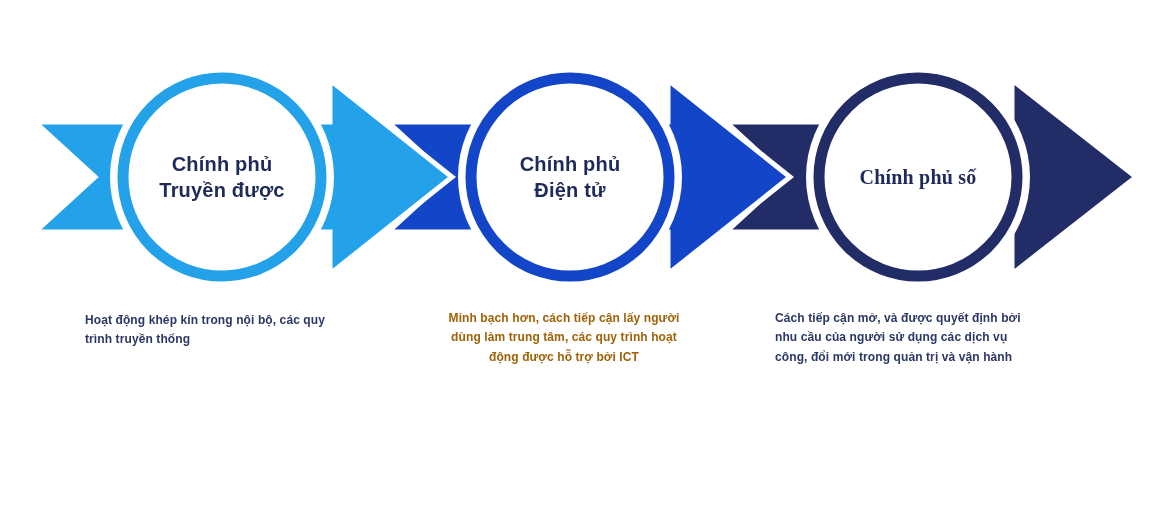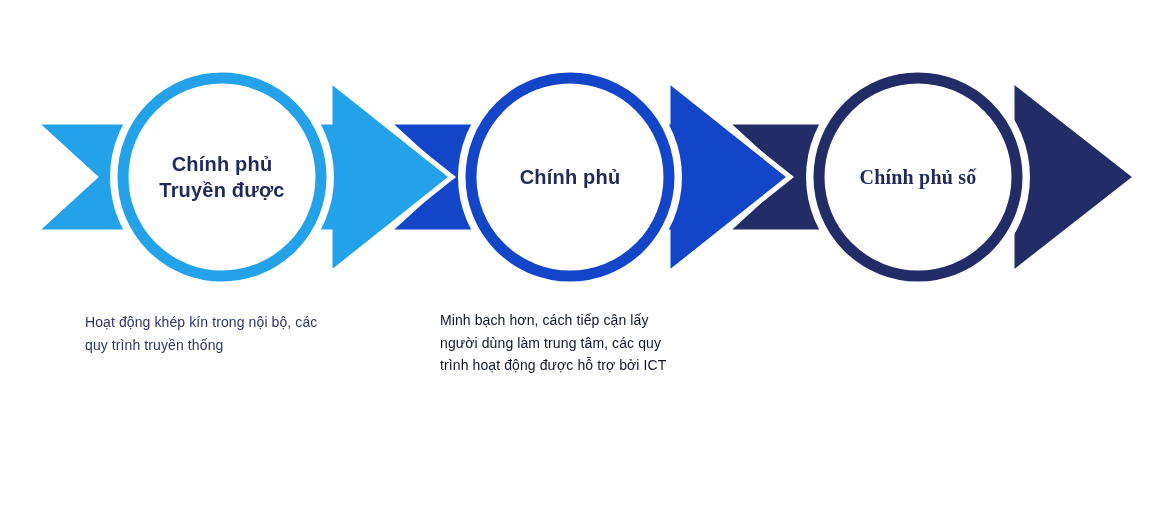--- a/index.html
+++ b/index.html
@@ -31,23 +31,24 @@
     font-size: 20px;
     line-height: 1.32;
     letter-spacing: 0.2px;
     white-space: nowrap;
   }
   .title-line {
     display: block;
   }
   .stage-desc {
     position: absolute;
-    font-size: 14px;
+    font-size: 12px;
     line-height: 1.62;
     letter-spacing: 0.1px;
+    font-weight: bold;
   }
 </style>
 </head>
 <body>
 
 <div class="canvas">
 
   <svg class="diagram-svg" width="1170" height="526" viewBox="0 0 1170 526" aria-hidden="true">
 
     <path d="M726,122 L1012,122 L1012,80 L1136,177 L1012,274 L1012,232 L726,232 L786,177 Z" stroke="#ffffff" stroke-width="5" stroke-linejoin="miter" fill="#222C66"></path>
@@ -66,25 +67,27 @@
     <circle cx="918" cy="177" r="99" fill="#ffffff" stroke-width="11" stroke="#222C66"></circle>
   </svg>
 
   <div class="stage-title" style="left: 222px; top: 177px; color: rgb(30, 42, 90);">
     <span class="title-line">Chính phủ</span>
     <span class="title-line">Truyền được</span>
   </div>
 
   <div class="stage-title" style="left: 570px; top: 177px; color: rgb(30, 42, 90);">
     <span class="title-line">Chính phủ</span>
+    <span class="title-line">Điện tử</span>
   </div>
 
   <div class="stage-title" style="left: 918px; top: 177px; color: rgb(30, 42, 90); font-family: Liberation Serif, serif;">
     <span class="title-line">Chính phủ số</span>
     <span class="title-line"></span>
   </div>
 
   <div class="stage-desc" style="left: 85px; top: 311px; width: 252px; color: rgb(43, 55, 102);">Hoạt động khép kín trong nội bộ, các quy trình truyền thống</div>
 
-  <div class="stage-desc" style="left: 440px; top: 309px; width: 248px; color: #0f172a;">Minh bạch hơn, cách tiếp cận lấy người dùng làm trung tâm, các quy trình hoạt động được hỗ trợ bởi ICT</div>
+  <div class="stage-desc" style="left: 440px; top: 309px; width: 248px; color: #a16207; text-align: center;">Minh bạch hơn, cách tiếp cận lấy người dùng làm trung tâm, các quy trình hoạt động được hỗ trợ bởi ICT</div>
 
+  <div class="stage-desc" style="left: 775px; top: 309px; width: 268px; color: rgb(43, 55, 102);">Cách tiếp cận mở, và được quyết định bởi nhu cầu của người sử dụng các dịch vụ công, đổi mới trong quản trị và vận hành</div>
 
 </div>
 
 </body></html>

